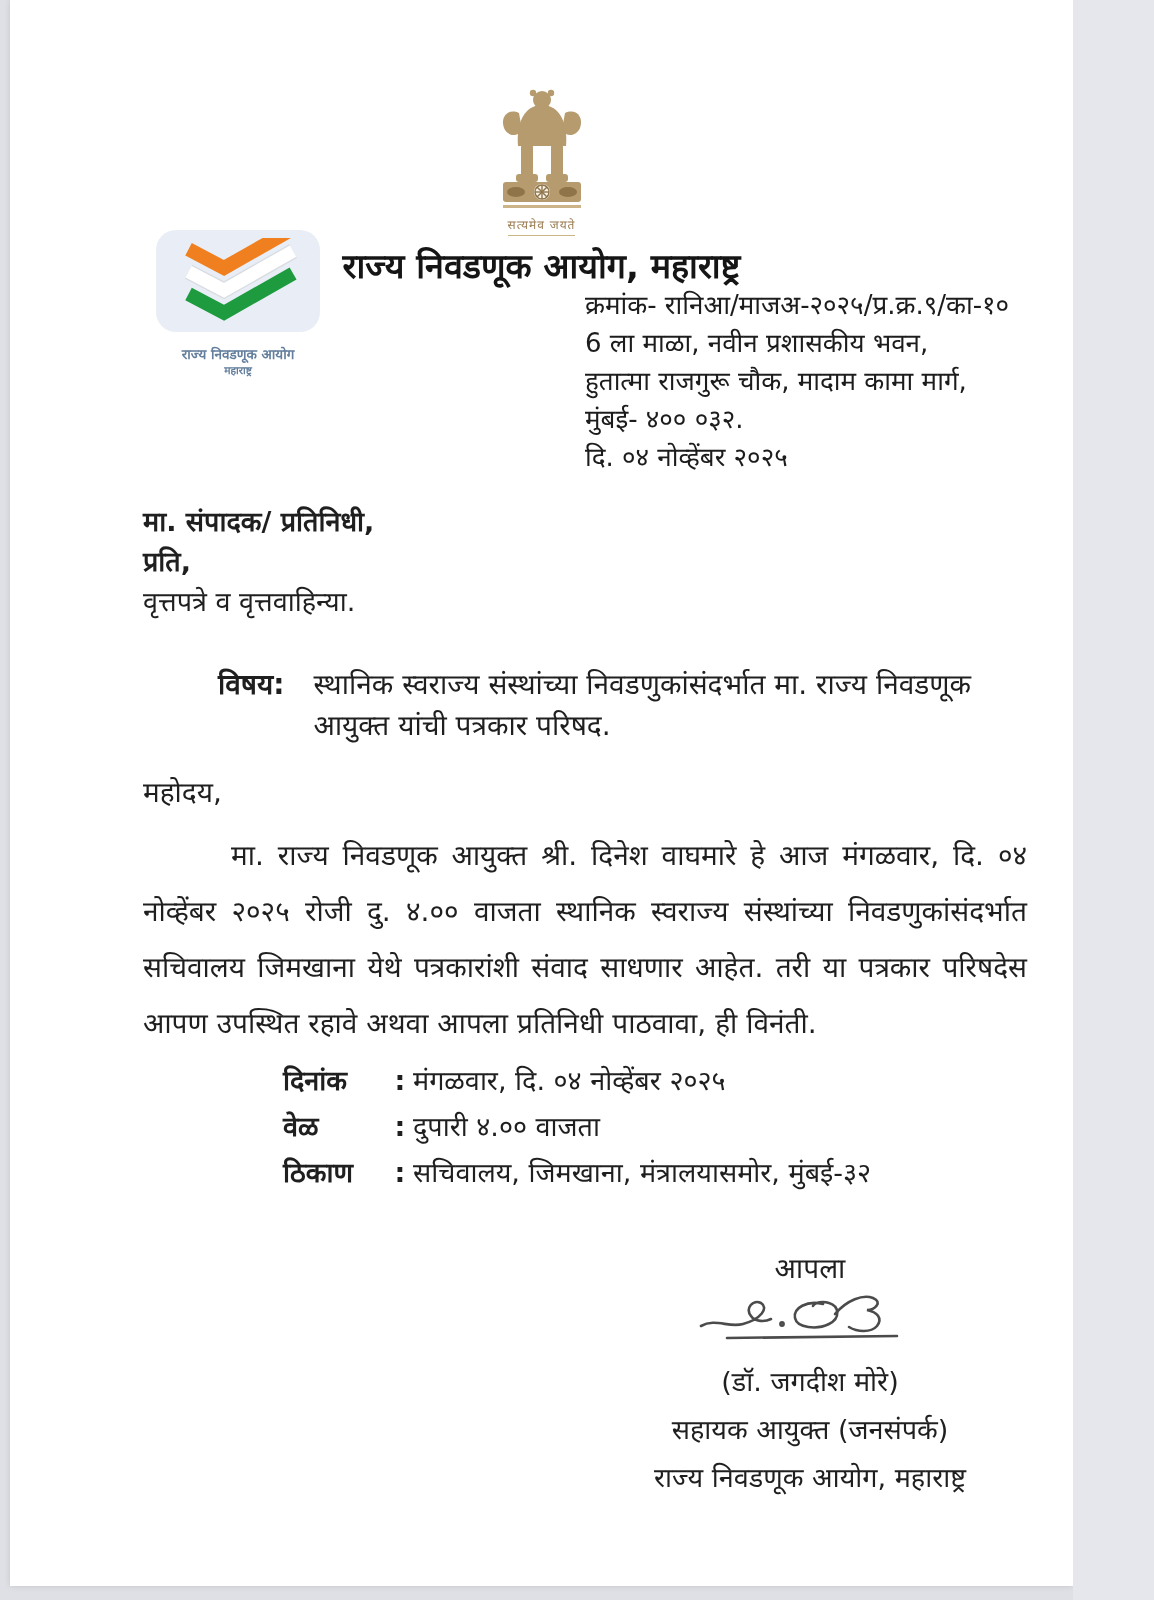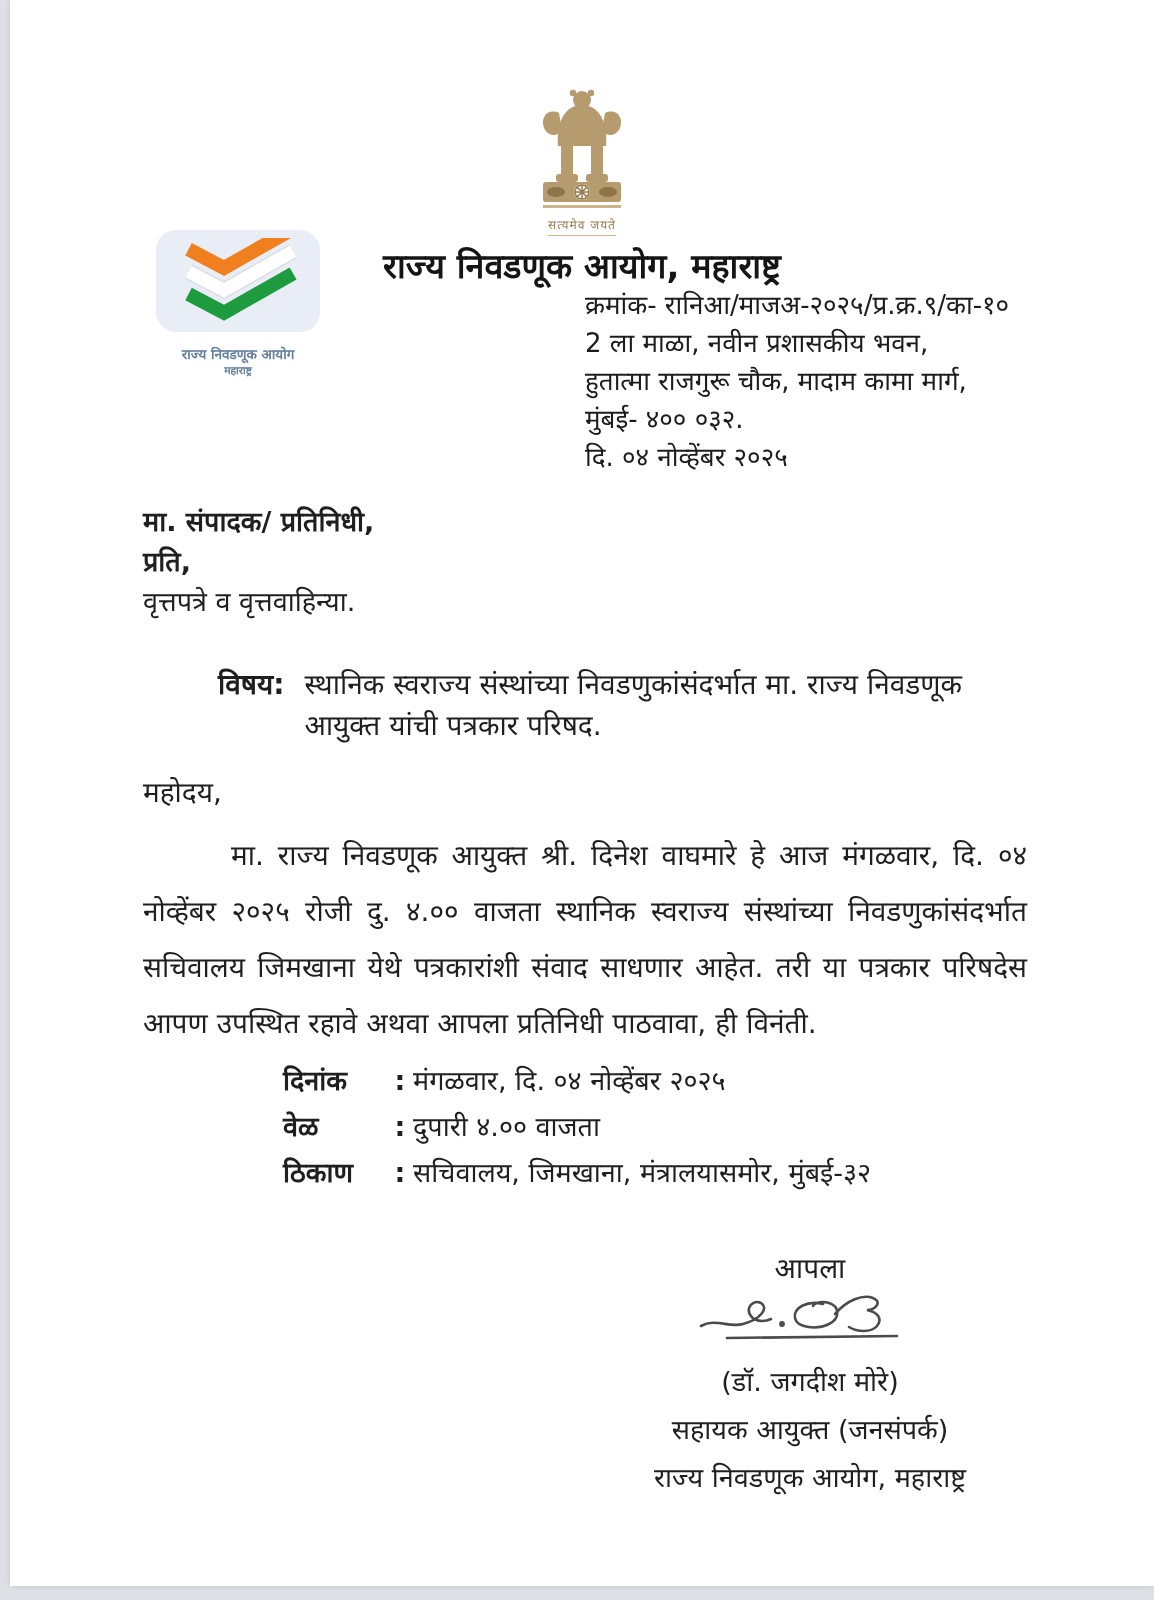--- a/index.html
+++ b/index.html
@@ -1,20 +1,20 @@
 <!DOCTYPE html>
 <html><head>
 <meta charset="utf-8">
 <style>
   * { margin: 0; padding: 0; box-sizing: border-box; }
   html, body { background: #e6e7ec; }
   body { font-family: "DejaVu Sans", sans-serif; color: #1f1f1f; }
   .page {
     position: relative;
-    width: 1154px; height: 1600px;
+    width: 1073px; height: 1600px;
     background: #dfe0e6;
     overflow: hidden;
   }
   .paper {
     position: absolute;
     left: 10px; top: 0; right: 0; bottom: 14px;
     background: #ffffff;
     box-shadow: 0 0 6px rgba(0,0,0,.12);
   }
   
@@ -49,21 +49,21 @@
   
   .ref-block {
     position: absolute; left: 575px; top: 286px;
     font-size: 26px; line-height: 38px; color: #1c1c1c;
   }
   
   .recipient { position: absolute; left: 133px; top: 502px; font-size: 27px; line-height: 40px; }
   .recipient .b { font-weight: bold; }
   
   .subject { position: absolute; left: 208px; top: 664px; width: 812px; display: flex; }
-  .subject-label { font-weight: bold; font-size: 28px; line-height: 41px; margin-right: 20px; white-space: nowrap; }
+  .subject-label { font-weight: bold; font-size: 28px; line-height: 41px; margin-right: 29px; white-space: nowrap; }
   .subject-text { font-size: 28px; line-height: 41px; width: 724px; }
   
   .salutation { position: absolute; left: 133px; top: 772px; font-size: 28px; }
   .body-para {
     position: absolute; left: 133px; top: 828px; width: 884px;
     font-size: 28px; line-height: 56px;
     text-align: justify; text-indent: 88px;
   }
   
   .details { position: absolute; left: 273px; top: 1058px; font-size: 27px; }
@@ -127,21 +127,21 @@
           <polyline points="22,36 60,56 134,14" fill="none" stroke-width="14" stroke="#ffffff"></polyline>
           <polyline points="22,12 60,32 134,-10" fill="none" stroke-width="15" stroke="#f0801f"></polyline>
         </svg>
       </div>
       <div class="logo-caption-1">राज्य निवडणूक आयोग</div>
       <div class="logo-caption-2">महाराष्ट्र</div>
     </div>
 
     <div class="ref-block">
       <div>क्रमांक- रानिआ/माजअ-२०२५/प्र.क्र.९/का-१०</div>
-      <div>2 ला माळा, नवीन प्रशासकीय भवन,</div>
+      <div>6 ला माळा, नवीन प्रशासकीय भवन,</div>
       <div>हुतात्मा राजगुरू चौक, मादाम कामा मार्ग,</div>
       <div>मुंबई- ४०० ०३२.</div>
       <div>दि. ०४ नोव्हेंबर २०२५</div>
     </div>
 
     <div class="recipient">
       <div class="b">मा. संपादक/ प्रतिनिधी,</div>
       <div class="b">प्रति,</div>
       <div>वृत्तपत्रे व वृत्तवाहिन्या.</div>
     </div>

